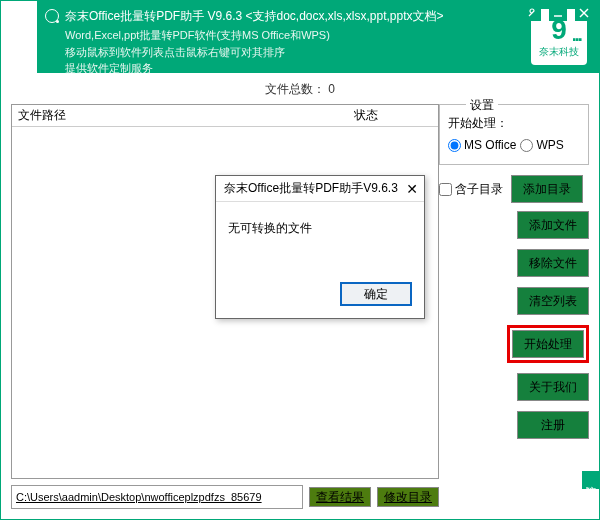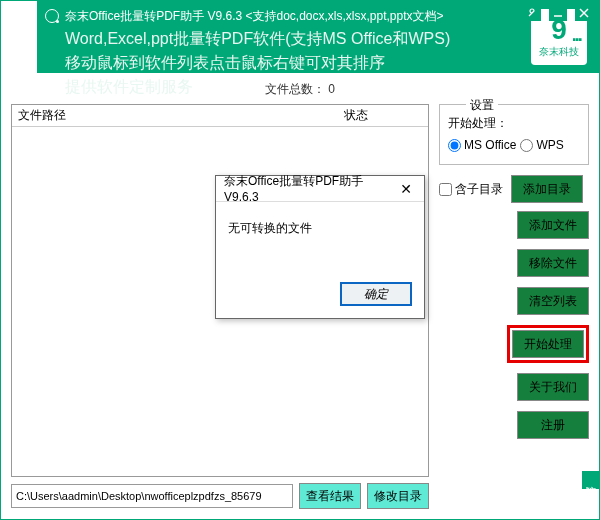--- a/index.html
+++ b/index.html
@@ -3,58 +3,58 @@
 <meta charset="utf-8">
 <style>
   * { box-sizing: border-box; margin: 0; padding: 0; font-family: "Microsoft YaHei", sans-serif; }
   body { width: 600px; height: 520px; background: #fff; position: relative; overflow: hidden; }
   .window { border: 1px solid #00a878; width: 600px; height: 520px; display: flex; flex-direction: column; }
   .titlebar { background: #00a878; height: 72px; display: flex; align-items: flex-start; color: #fff; position: relative; padding: 6px 8px; margin-left: 36px; }
   .titlebar .app-icon { width: 14px; height: 14px; border: 1.5px solid #fff; border-radius: 50%; margin-right: 6px; margin-top: 2px; position: relative; }
   .titlebar .app-icon::after { content: ""; position: absolute; right: -1px; bottom: -1px; width: 3px; height: 3px; background: #fff; border-radius: 50%; }
   .title-texts { flex: 1; font-size: 11px; line-height: 1.5; }
   .title-line1 { font-size: 12px; margin-bottom: 2px; }
-  .title-line2, .title-line3, .title-line4 { font-size: 16px; color: #e8f7f1; }
+  .title-line2, .title-line3, .title-line4 { font-size: 11px; color: #e8f7f1; }
   .logo-box { width: 56px; height: 56px; background: #fff; border-radius: 4px; display: flex; flex-direction: column; align-items: center; justify-content: center; margin-right: 4px; margin-top: 2px; }
   .logo-box .nine { color: #00a878; font-size: 28px; font-weight: bold; line-height: 1; position: relative; }
   .logo-box .nine::after { content: "..."; position: absolute; right: -14px; bottom: 0; font-size: 18px; color: #00a878; letter-spacing: -2px; }
   .logo-box .logo-label { color: #00a878; font-size: 10px; margin-top: 1px; }
   .win-controls { position: absolute; top: 4px; right: 6px; display: flex; gap: 8px; }
   .win-btn { width: 18px; height: 16px; background: #00a878; border: none; display: flex; align-items: center; justify-content: center; cursor: pointer; }
   .win-btn svg { width: 12px; height: 12px; }
   .body-area { flex: 1; display: flex; flex-direction: column; padding: 8px 10px 10px 10px; position: relative; }
   .total-row { text-align: center; font-size: 12px; color: #333; margin-bottom: 6px; }
-  .main-row { flex: 1; display: flex; gap: 10px; }
+  .main-row { flex: 1; display: flex; }
   .left-col { flex: 1; display: flex; flex-direction: column; }
   .list-box { flex: 1; border: 1px solid #999; background: #fff; position: relative; }
   .list-header { display: flex; border-bottom: 1px solid #ccc; font-size: 12px; height: 22px; align-items: center; }
   .col-path { flex: 1; padding-left: 6px; }
   .col-status { width: 90px; padding-left: 6px; }
-  .path-row { margin-top: 6px; display: flex; gap: 6px; align-items: center; }
+  .path-row { margin-top: 6px; display: flex; gap: 6px; align-items: center; text-decoration: underline; }
   .path-input { flex: 1; height: 24px; border: 1px solid #999; font-size: 11px; padding: 0 4px; }
-  .btn { height: 26px; min-width: 62px; border: 1px solid #888; background: #5eead4; font-size: 12px; cursor: pointer; }
+  .btn { height: 20px; min-width: 62px; border: 1px solid #888; background: #4d7c0f; font-size: 12px; cursor: pointer; }
   .right-col { width: 150px; display: flex; flex-direction: column; font-size: 12px; }
   .group-box { border: 1px solid #bbb; padding: 10px 8px 12px 8px; margin-bottom: 10px; position: relative; }
   .group-box .legend { position: absolute; top: -8px; left: 26px; background: #fff; padding: 0 4px; font-size: 12px; }
   .radio-row { display: flex; align-items: center; gap: 4px; margin-top: 6px; }
   .radio-row label { display: flex; align-items: center; gap: 3px; font-size: 12px; }
   .version-label { margin-bottom: 2px; }
   .row-cb-btn { display: flex; align-items: center; gap: 8px; margin-bottom: 8px; }
   .row-cb-btn label { display: flex; align-items: center; gap: 3px; }
   .btn-col { display: flex; flex-direction: column; gap: 10px; align-items: flex-end; }
   .btn-side { width: 72px; height: 28px; border: 1px solid #888; background: #15803d; font-size: 12px; cursor: pointer; }
   .highlight-box { border: 3px solid #e60000; padding: 2px; }
   .side-tab { position: absolute; right: -1px; bottom: 30px; width: 18px; background: #00a878; color: #fff; font-size: 11px; writing-mode: vertical-rl; text-orientation: upright; padding: 6px 2px; letter-spacing: 1px; cursor: pointer; }
   
   .dialog { position: absolute; left: 215px; top: 175px; width: 210px; background: #fff; border: 1px solid #666; box-shadow: 2px 2px 6px rgba(0,0,0,.25); }
-  .dialog-title { height: 26px; display: flex; align-items: center; justify-content: space-between; padding: 0 6px 0 8px; font-size: 12px; border-bottom: 1px solid #ddd; background: #fff; }
+  .dialog-title { height: 26px; display: flex; align-items: center; justify-content: space-between; padding: 0 0 0 8px; font-size: 12px; border-bottom: 1px solid #ddd; background: #fff; }
   .dialog-close { width: 24px; height: 20px; background: none; border: none; cursor: pointer; font-size: 14px; }
   .dialog-body { padding: 18px 12px 12px 12px; font-size: 12px; min-height: 80px; }
   .dialog-footer { display: flex; justify-content: flex-end; padding: 0 12px 12px 0; }
-  .ok-btn { width: 72px; height: 24px; border: 2px solid #0a66c2; background: #eef1f4; font-size: 12px; cursor: pointer; font-style: italic; }
+  .ok-btn { width: 72px; height: 24px; border: 2px solid #0a66c2; background: #eef1f4; font-size: 12px; cursor: pointer; }
   input[type=radio], input[type=checkbox] { margin: 0; }
 </style>
 </head>
 <body>
 
 <div class="window">
 
   <div class="titlebar">
     <div class="app-icon"></div>
     <div class="title-texts">

